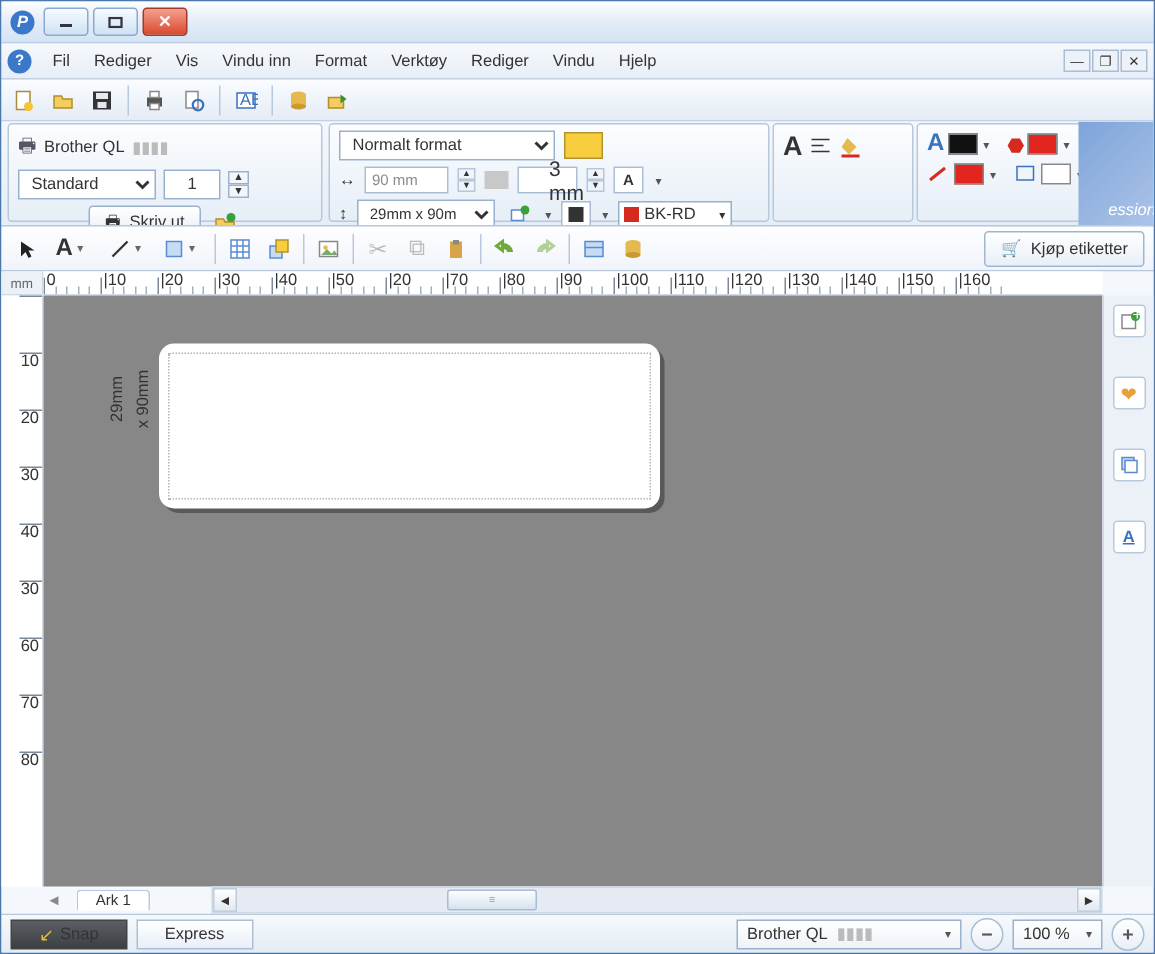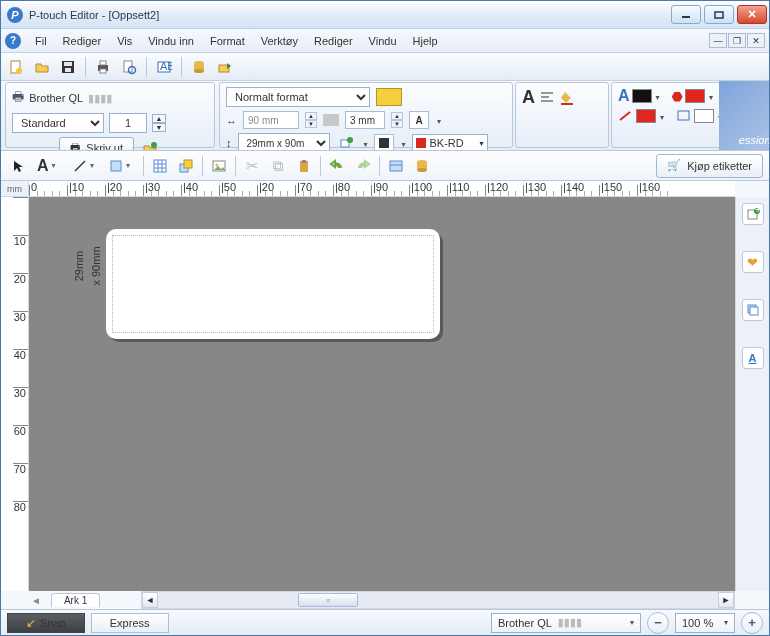--- a/index.html
+++ b/index.html
@@ -25,21 +25,21 @@
 .panelB{left:218px;width:294px}
 .panelC{left:514px;width:94px}
 .panelD{left:610px;width:156px}
 .prn-row{display:flex;align-items:center;gap:5px;margin-bottom:4px}
 .prn-row .glyph{color:#556;font-size:13px}
 .sel{height:20px;border:1px solid #98b0cb;background:#fff;font-size:11px;padding-left:4px}
 .num{width:38px;height:20px;border:1px solid #98b0cb;background:#fff;text-align:center}
 .printbtn{height:22px;padding:0 10px;border:1px solid #9cb2cc;border-radius:3px;background:linear-gradient(#fff,#e5edf6);display:flex;align-items:center;gap:6px}
 .fieldrow{display:flex;align-items:center;gap:6px;margin-top:4px}
 .smallbox{width:56px;height:18px;border:1px solid #a8bdd4;background:#fff;font-size:10px;display:flex;align-items:center;padding-left:4px;color:#8a8a8a}
-.nfield{width:40px;height:18px;border:1px solid #a8bdd4;background:#fff;font-size:10px;display:flex;align-items:center;padding-left:4px}
+.nfield{width:40px;height:18px;border:1px solid #a8bdd4;background:#fff;font-size:14px;display:flex;align-items:center;padding-left:20px}
 .swatch-red{width:20px;height:14px;background:#e2261f;border:1px solid #888}
 .swatch-blk{width:20px;height:14px;background:#111;border:1px solid #888}
 .tool-row{display:flex;align-items:center;gap:4px}
 .tool-row.top{margin-bottom:4px}
 .tool-row .big{font-size:18px;font-weight:bold;color:#333}
 .bk-sel{width:76px;height:18px;border:1px solid #98b0cb;background:#fff;display:flex;align-items:center;gap:4px;padding:0 3px;font-size:10px}
 .badge-brand{position:absolute;right:-30px;top:0;bottom:0;width:80px;background:linear-gradient(135deg,#7ea4da,#b7cbea);color:#fff;display:flex;align-items:flex-end;justify-content:center;padding-bottom:4px;font-style:italic}
 .toolbar2{height:30px;background:linear-gradient(#fefeff,#f0f4fa);display:flex;align-items:center;padding:0 6px;gap:2px;border-bottom:1px solid #b9c9dd}
 .t2{width:24px;height:24px;display:flex;align-items:center;justify-content:center;font-size:15px;border-radius:3px}
 .t2.dd{width:34px;justify-content:flex-start;padding-left:4px}
@@ -81,21 +81,20 @@
 svg{display:block}
 .dd-caret::after{content:"▾";font-size:8px;margin-left:2px;color:#555}
 .pair{display:flex;align-items:center;gap:2px}
 </style>
 </head>
 <body>
 
 <div class="window">
   <div class="titlebar">
     <div class="app-ico">P</div>
-    <div class="title">P-touch Editor - [Oppsett2]</div>
     <div class="winbtns">
       <div class="winbtn">
         <svg width="10" height="8">
             <line x1="1" y1="6" x2="9" y2="6" stroke="#334" stroke-width="2"></line>
           </svg>
       </div>
       <div class="winbtn">
         <svg width="10" height="8">
             <rect x="1" y="1" width="8" height="6" fill="none" stroke="#334" stroke-width="1.5"></rect>
           </svg>

